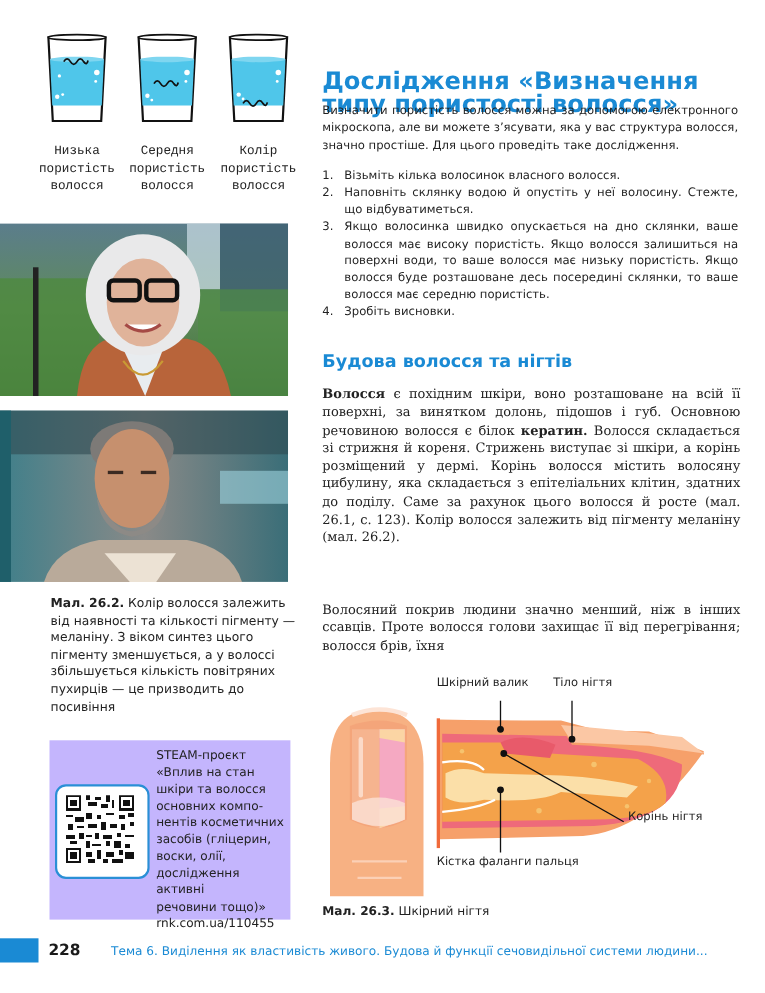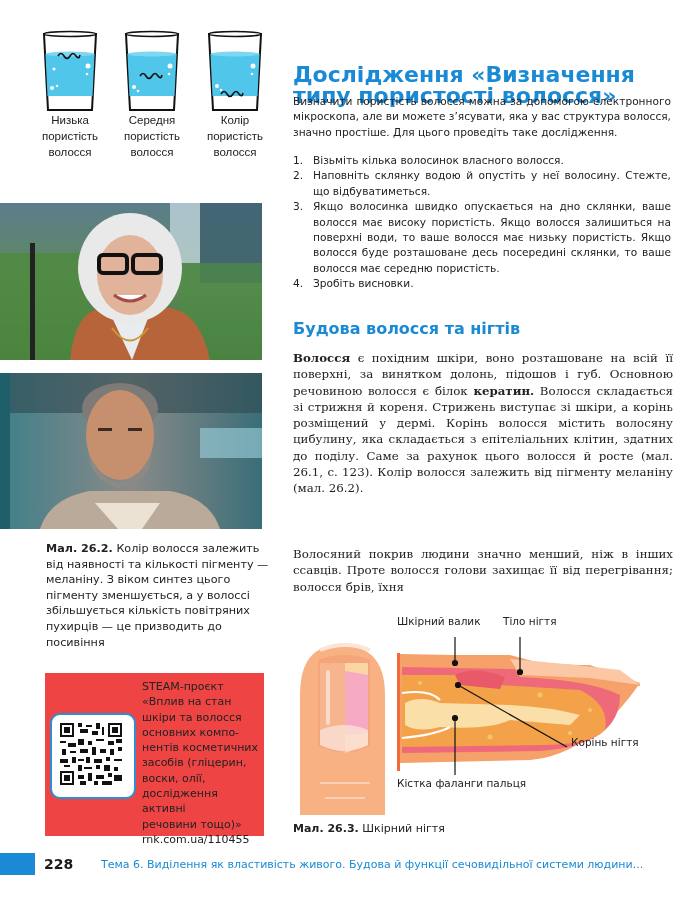--- a/index.html
+++ b/index.html
@@ -2,28 +2,28 @@
 <html><head>
 <meta charset="utf-8">
 <style>
   html, body { margin:0; padding:0; background:#fff; }
   body { width:695px; height:903px; position:relative; overflow:hidden; font-family:"DejaVu Sans", sans-serif; color:#1a1a1a; }
   .abs { position:absolute; }
   
   .glasses { left:30px; top:30px; width:240px; height:150px; }
   .glass-wrap { position:absolute; top:0; width:80px; text-align:center; }
   .glass-wrap svg { display:block; margin:0 auto; }
-  .glass-label { font-family:Liberation Sans, sans-serif; font-size:11.5px; line-height:16px; color:#222; margin-top:0; }
+  .glass-label { font-family:Liberation Mono, monospace; font-size:11.5px; line-height:16px; color:#222; margin-top:18px; }
   
   .photo { left:0; width:262px; overflow:hidden; }
   .photo svg { display:block; }
   .caption-left { left:46px; top:541px; width:225px; font-size:11.2px; line-height:15.6px; color:#222; }
   .caption-left b { font-weight:bold; }
   
-  .steam { left:45px; top:673px; width:219px; height:163px; background:#ef4444; }
+  .steam { left:45px; top:673px; width:219px; height:163px; background:#c4b5fd; }
   .qr-frame { position:absolute; left:5px; top:40px; width:82px; height:82px; background:#fff; border:2px solid #2a8fd6; border-radius:10px; }
   .qr-frame svg { position:absolute; left:8px; top:8px; }
   .steam-text { position:absolute; left:97px; top:6px; width:120px; font-size:11px; line-height:15.3px; color:#222; }
   
   .h-blue { color:#1a8ad4; font-weight:bold; font-family:"DejaVu Sans", sans-serif; }
   .h1 { left:293px; top:64px; width:380px; font-size:22px; line-height:21px; }
   .sans-para { font-family:"DejaVu Sans", sans-serif; font-size:10.6px; line-height:15.4px; color:#222; text-align:justify; }
   .intro { left:293px; top:94px; width:378px; }
   .steps { left:293px; top:153px; width:378px; margin:0; padding:0; list-style:none; }
   .steps li { position:relative; padding-left:20px; }

